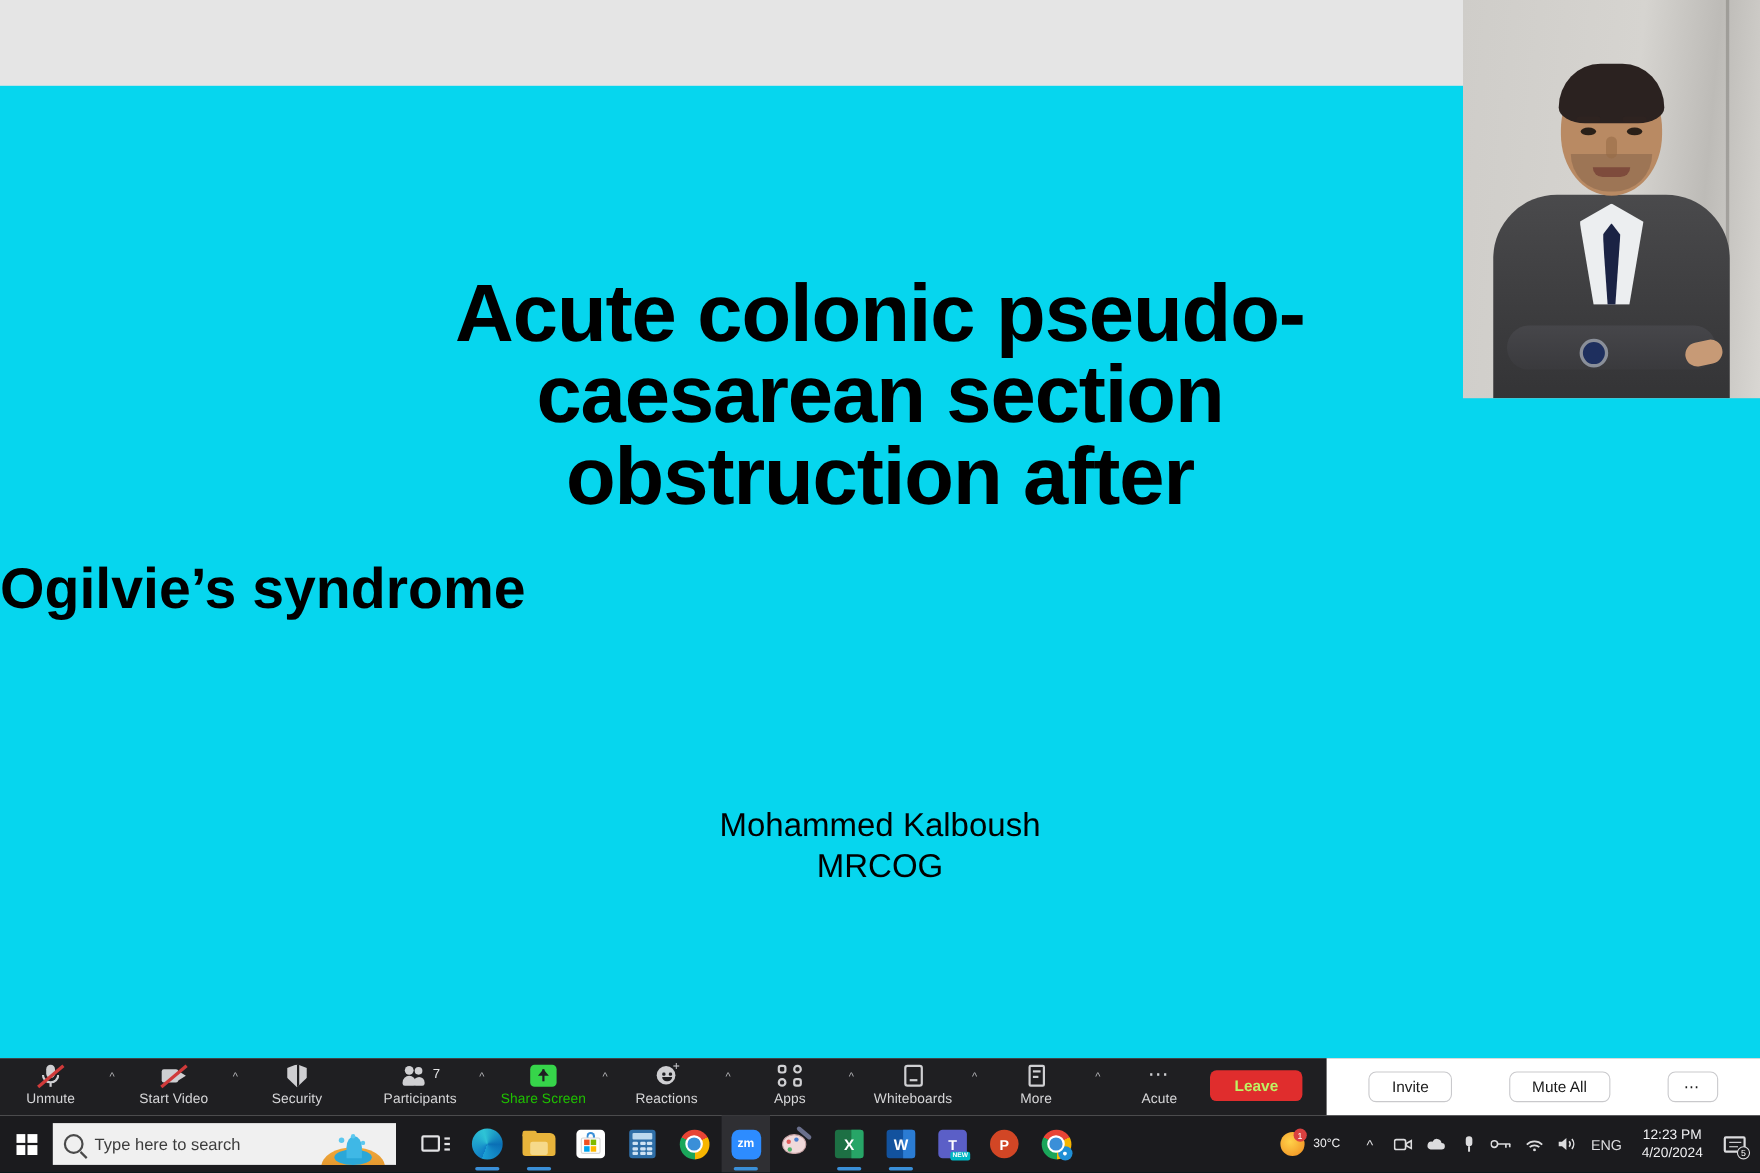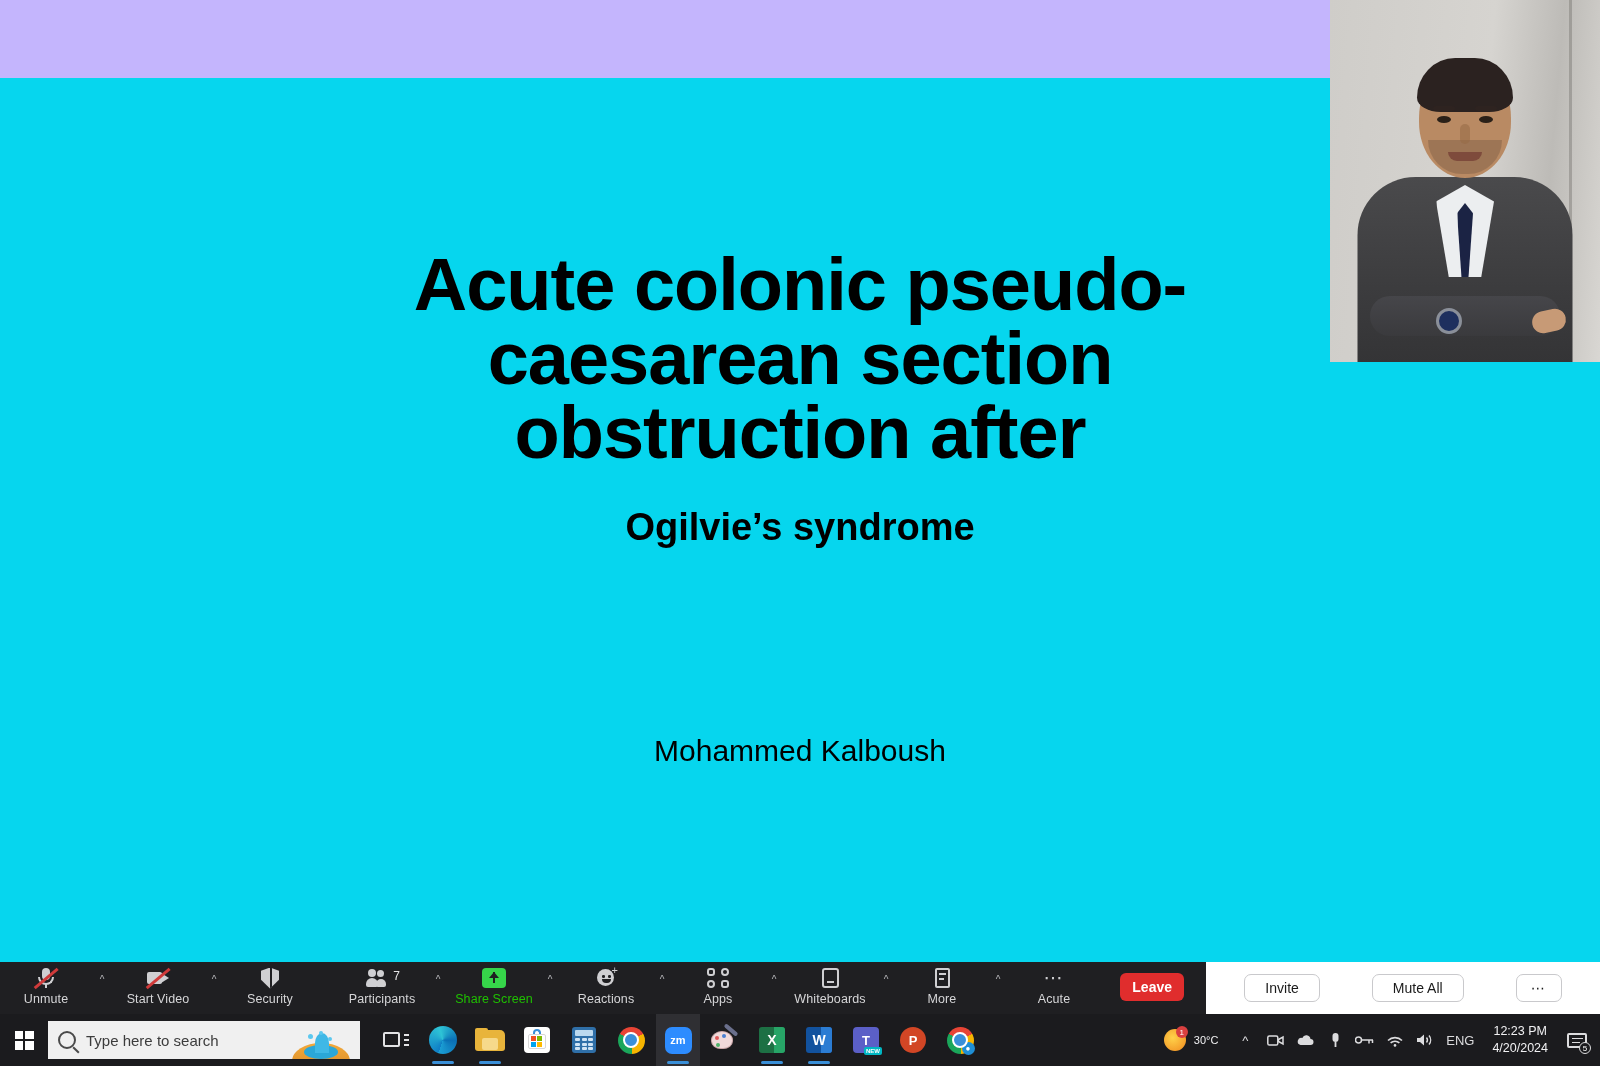--- a/index.html
+++ b/index.html
@@ -2,34 +2,34 @@
 <html><head>
 <meta charset="utf-8">
 <style>
   * { margin:0; padding:0; box-sizing:border-box; }
   html,body { width:1600px; height:1066px; overflow:hidden; background:#000; }
   body { font-family:"Liberation Sans", sans-serif; }
 
   #screen { position:relative; width:1600px; height:1066px; background:#000; }
 
   
-  .slide-area { position:absolute; left:0; top:0; width:1600px; height:1046px; background:#c4b5fd; }
+  .slide-area { position:absolute; left:0; top:0; width:1600px; height:1046px; background:#e5e5e5; }
   .slide { position:absolute; left:0; top:78px; width:1600px; height:884px; background:#06d6ee; }
 
   .slide-title {
     position:absolute; left:0; top:170px; width:1600px;
     text-align:center; color:#000;
     font-size:74px; font-weight:bold; line-height:1.0;
     letter-spacing:-1px;
   }
   .slide-title .ln { display:block; }
   .slide-subtitle {
     position:absolute; left:0; top:428px; width:1600px;
-    text-align:center; color:#000;
-    font-size:38px; font-weight:bold;
+    color:#000;
+    font-size:52px; font-weight:bold;
   }
   .author-block {
     position:absolute; left:0; top:655px; width:1600px; text-align:center; color:#000;
   }
   .author-name { font-size:30px; font-weight:normal; line-height:1.22; }
   .author-role { font-size:30px; font-weight:bold; line-height:1.22; }
   .author-cred { font-size:30px; font-weight:normal; line-height:1.22; }
 
   
   .selfview {
@@ -75,21 +75,21 @@
   .zoom-bar { position:absolute; left:0; top:962px; width:1600px; height:52px; background:#1f1f22; display:flex; align-items:stretch; }
   .zb-left { position:relative; flex:0 0 1206px; display:flex; align-items:center; height:52px; }
   .zb-right { flex:1; background:#fff; display:flex; align-items:center; justify-content:center; gap:52px; }
 
   .zb-item { position:relative; width:92px; height:52px; display:flex; flex-direction:column; align-items:center; justify-content:flex-start; padding-top:4px; cursor:pointer; }
   .zb-ico { height:24px; display:flex; align-items:center; justify-content:center; }
   .zb-lbl { font-size:12.5px; color:#d6d6d8; margin-top:2px; white-space:nowrap; letter-spacing:.1px; }
   .zb-lbl.green { color:#1fc000; }
   .caret-slot { width:20px; height:52px; display:flex; align-items:flex-start; justify-content:center; padding-top:12px; color:#b9b9bc; font-size:10px; cursor:pointer; }
 
-  .leave-btn { position:absolute; right:22px; top:11px; background:#e02d2d; color:#ffffff; font-size:14px; font-weight:bold; padding:6px 12px; border-radius:6px; cursor:pointer; }
+  .leave-btn { position:absolute; right:22px; top:11px; background:#e02d2d; color:#bef264; font-size:14px; font-weight:bold; padding:6px 22px; border-radius:6px; cursor:pointer; }
 
   .pill { border:1px solid #c9c9cc; border-radius:7px; padding:5px 20px; font-size:14px; color:#1a1a1a; background:#fff; cursor:pointer; }
   .pill.dots { padding:5px 14px; letter-spacing:2px; }
 
   
   .ic { position:relative; width:24px; height:22px; }
   .slash { position:absolute; left:-3px; top:-2px; width:30px; height:2.5px; background:#d03a3a; transform:rotate(-40deg); transform-origin:center; top:10px; }
 
   .mic-body { position:absolute; left:8px; top:1px; width:8px; height:12px; border-radius:4px; background:#cfcfd2; }
   .mic-arc { position:absolute; left:4px; top:10px; width:16px; height:8px; border:2px solid #cfcfd2; border-top:none; border-radius:0 0 9px 9px; }
@@ -233,20 +233,21 @@
       <div class="slide-title">
         <span class="ln">Acute colonic pseudo-</span>
         <span class="ln">caesarean section</span>
         <span class="ln">obstruction after</span>
       </div>
 
       <div class="slide-subtitle">Ogilvie’s syndrome</div>
 
       <div class="author-block">
         <div class="author-name">Mohammed Kalboush</div>
+        <div class="author-cred">MRCOG</div>
       </div>
 
     </div>
 
     <div class="selfview">
       <div class="sv-wall"></div>
       <div class="sv-person">
         <div class="sv-body">
           <div class="sv-shirt"></div>
           <div class="sv-tie"></div>

